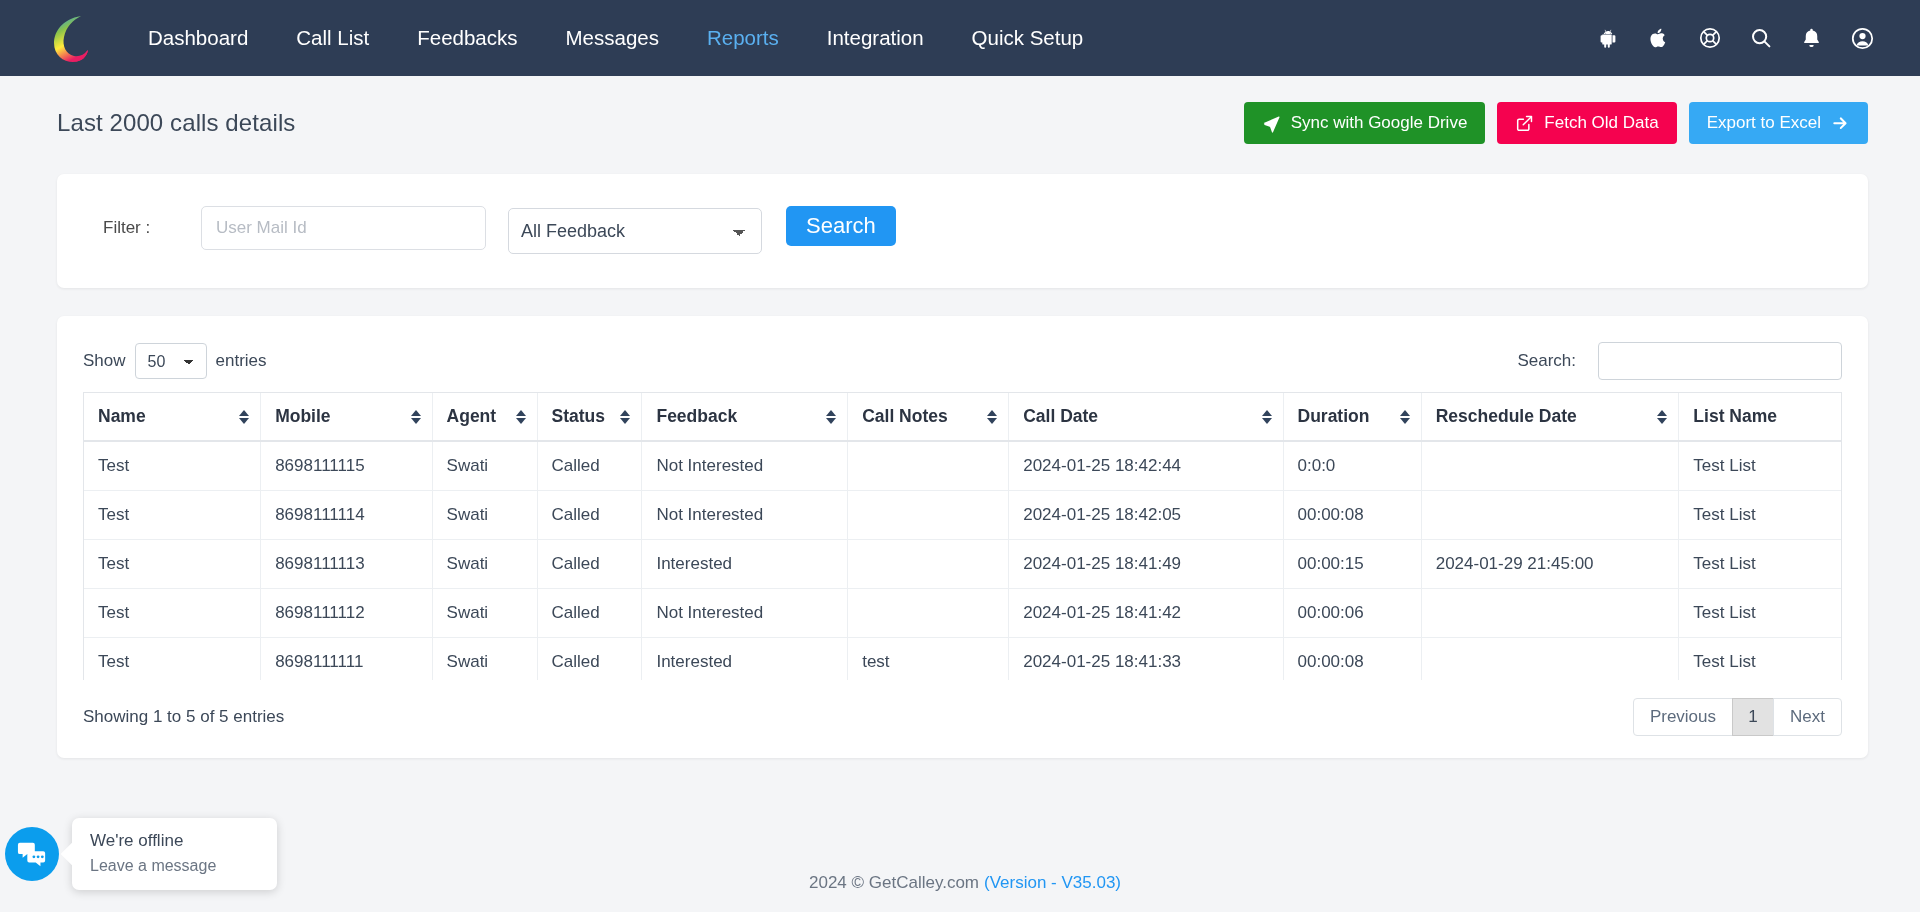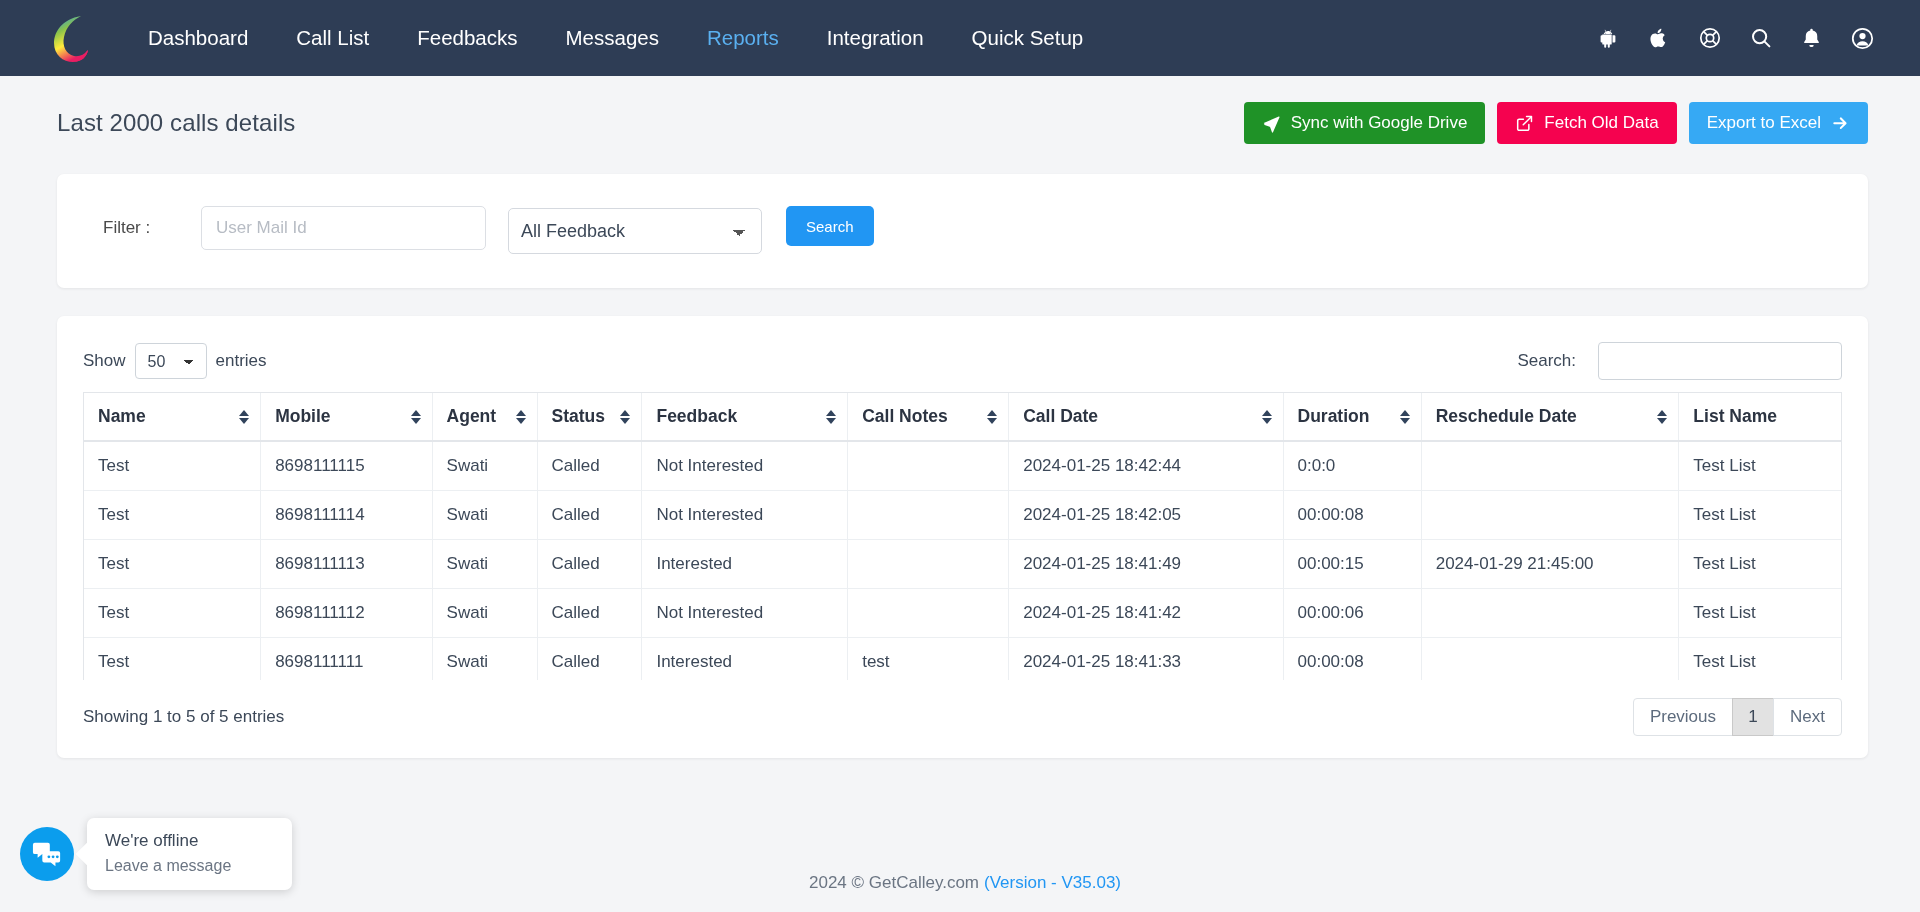--- a/index.html
+++ b/index.html
@@ -157,21 +157,21 @@
     cursor: pointer;
   }
   .btn-search {
     margin-left: 24px;
     background: #2196f3;
     color: #fff;
     border: none;
     border-radius: 5px;
     height: 40px;
     padding: 0 20px;
-    font-size: 15px;
+    font-size: 22px;
     cursor: pointer;
     font-family: "Liberation Sans", sans-serif;
   }
 
   
   .card-table {
     margin-top: 28px;
     padding: 26px 26px 22px 26px;
   }
   .table-controls {
@@ -340,21 +340,21 @@
     font-size: 17px;
     color: #6b7583;
     background: #f4f5f7;
     margin-left: 10px;
   }
   .site-footer a { color: #2196f3; text-decoration: none; margin-left: 5px; }
 
   
   .chat-widget {
     position: absolute;
-    left: 20px; bottom: 22px;
+    left: 5px; bottom: 22px;
     display: flex; align-items: center;
     z-index: 30;
   }
   .chat-bubble-btn {
     width: 54px; height: 54px;
     border-radius: 50%;
     background: #0b9ded;
     display: flex; align-items: center; justify-content: center;
     cursor: pointer;
     flex: 0 0 auto;

